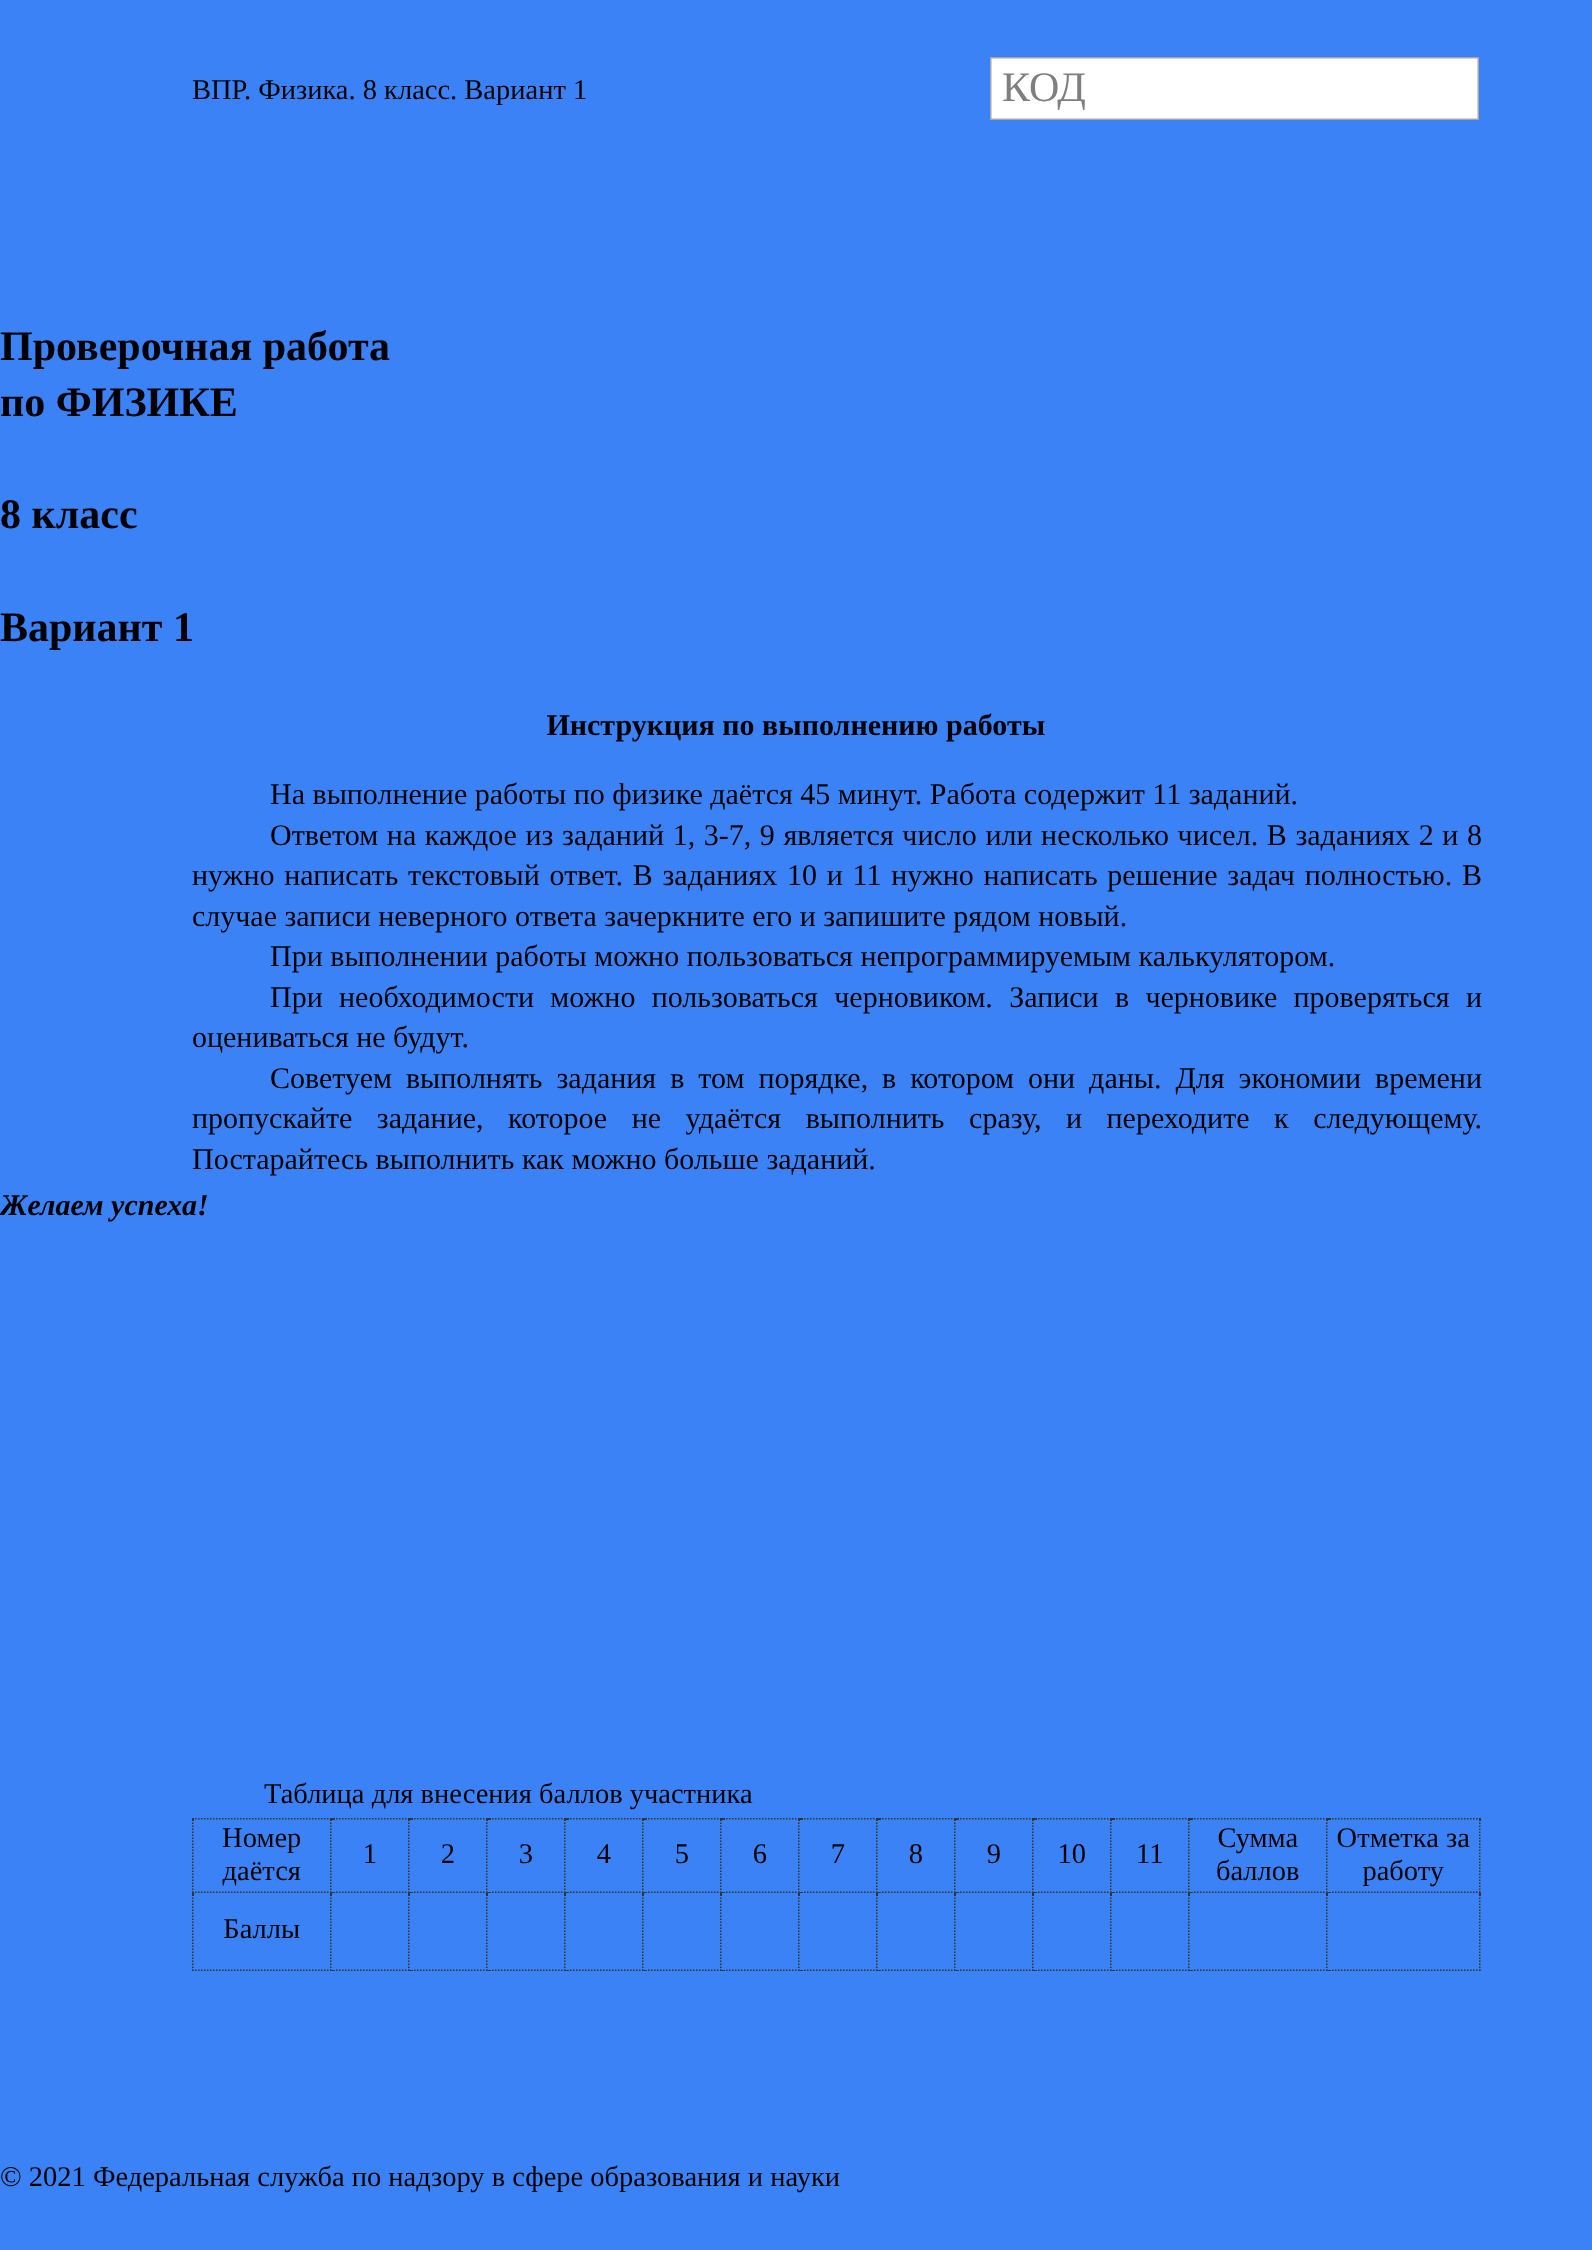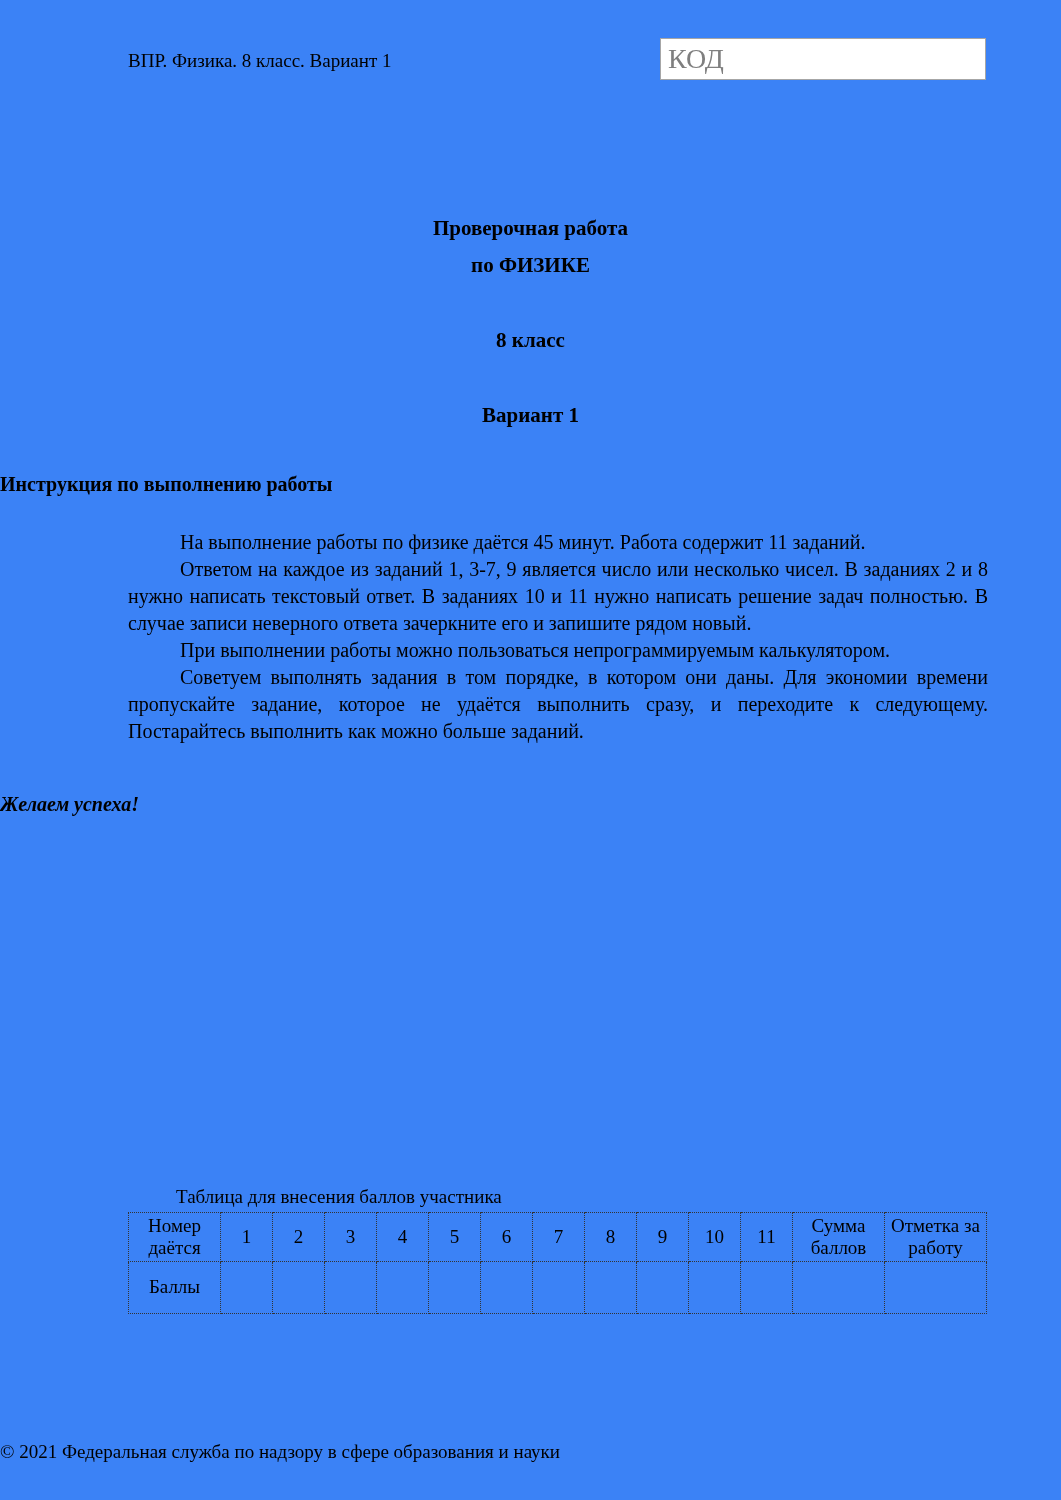--- a/index.html
+++ b/index.html
@@ -32,46 +32,45 @@
   .code-box .code-label {
     font-size: 28px;
     line-height: 40px;
     padding-left: 7px;
     color: #7f7f7f;
   }
   .title-line {
     position: absolute;
     left: 0;
     width: 100%;
-    text-align: center;
+    text-align: left;
     font-weight: bold;
-    font-size: 21px;
+    font-size: 28px;
   }
   .t1 { top: 216px; }
   .t2 { top: 253px; }
   .t3 { top: 328px; }
   .t4 { top: 403px; }
   .instr-heading {
     position: absolute;
     top: 473px;
     left: 0;
     width: 100%;
-    text-align: left;
+    text-align: center;
     font-weight: bold;
     font-size: 20px;
   }
   .body-text {
     position: absolute;
     left: 128px;
     top: 517px;
     width: 860px;
     font-size: 20px;
     line-height: 27px;
     text-align: justify;
-    margin-top: 12px;
   }
   .body-text p {
     text-indent: 52px;
     margin: 0;
   }
   .wish {
     position: absolute;
     top: 793px;
     left: 0;
     width: 100%;
@@ -129,20 +128,21 @@
   <div class="title-line t2">по ФИЗИКЕ</div>
   <div class="title-line t3">8 класс</div>
   <div class="title-line t4">Вариант 1</div>
 
   <div class="instr-heading">Инструкция по выполнению работы</div>
 
   <div class="body-text">
     <p>На выполнение работы по физике даётся 45 минут. Работа содержит 11 заданий.</p>
     <p>Ответом на каждое из заданий 1, 3-7, 9 является число или несколько чисел. В заданиях 2 и 8 нужно написать текстовый ответ. В заданиях 10 и 11 нужно написать решение задач полностью. В случае записи неверного ответа зачеркните его и запишите рядом новый.</p>
     <p>При выполнении работы можно пользоваться непрограммируемым калькулятором.</p>
+    <p>При необходимости можно пользоваться черновиком. Записи в черновике проверяться и оцениваться не будут.</p>
     <p>Советуем выполнять задания в том порядке, в котором они даны. Для экономии времени пропускайте задание, которое не удаётся выполнить сразу, и переходите к следующему. Постарайтесь выполнить как можно больше заданий.</p>
   </div>
 
   <div class="wish">Желаем успеха!</div>
 
   <div class="table-caption">Таблица для внесения баллов участника</div>
 
   <table class="score-table">
     <colgroup>
       <col style="width:92px">

